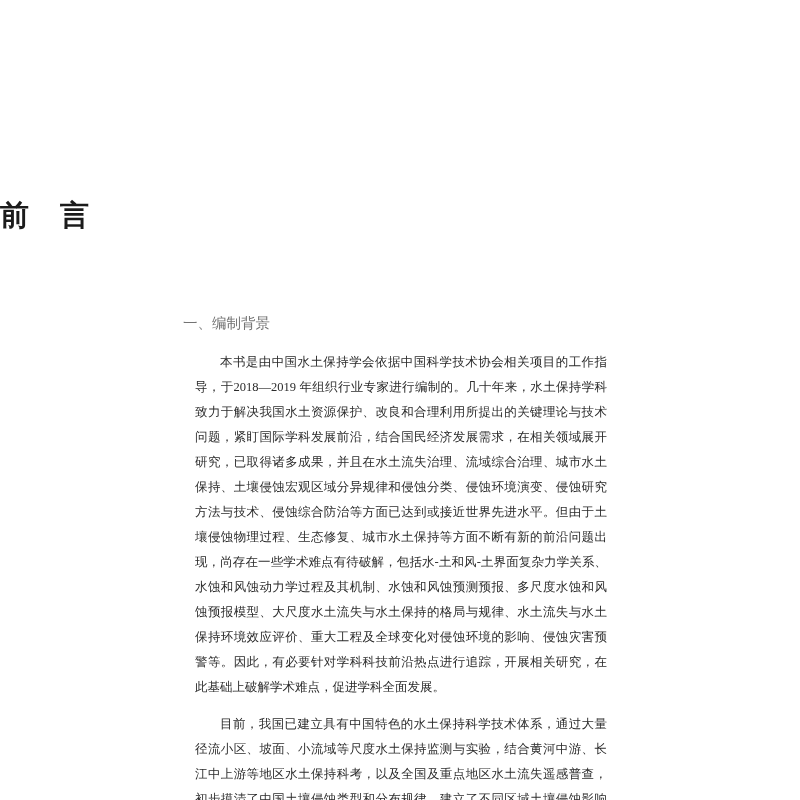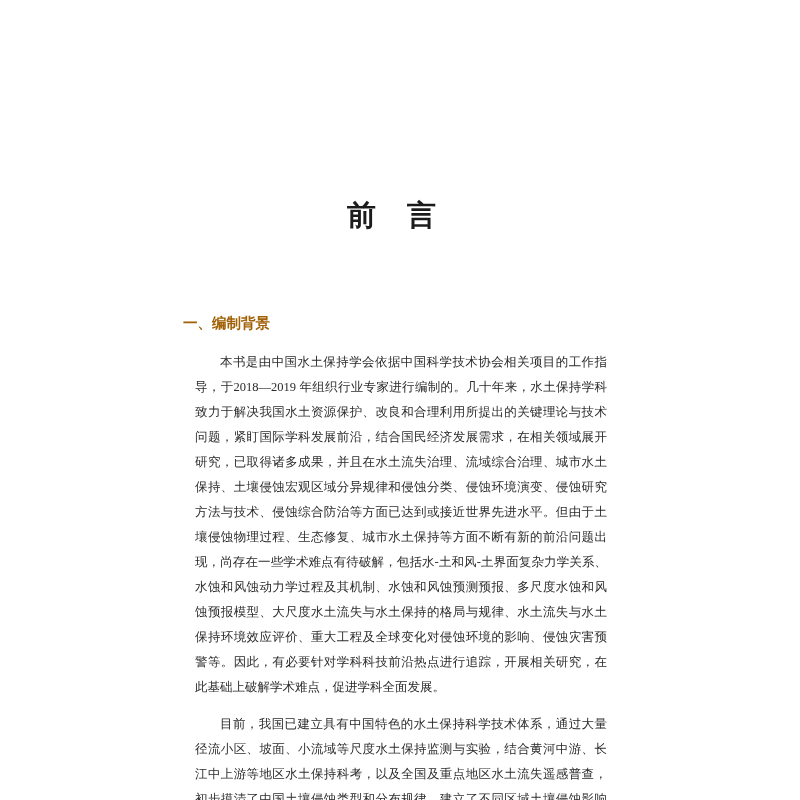--- a/index.html
+++ b/index.html
@@ -14,41 +14,40 @@
     background: #ffffff;
     overflow: hidden;
     font-family: "Liberation Serif", serif;
   }
   .title {
     position: absolute;
     top: 198px;
     left: 0;
     right: 16px;
     margin: 0;
-    text-align: center;
     font-family: "Liberation Sans", sans-serif;
     font-size: 29px;
     line-height: 34px;
     font-weight: 700;
     color: #1b1b1b;
     letter-spacing: 1px;
   }
   .content {
     position: absolute;
     left: 183px;
     top: 314px;
     width: 436px;
   }
   .heading {
     margin: 0;
     font-family: "Liberation Sans", sans-serif;
     font-size: 14.5px;
     line-height: 19px;
-    font-weight: 700;
-    color: #a16207;
+    font-weight: 400;
+    color: #737373;
   }
   .para {
     margin: 12px;
     font-family: "Liberation Serif", serif;
     font-size: 12.5px;
     line-height: 25px;
     text-align: justify;
     text-indent: 2em;
     color: #2b2b2b;
   }

